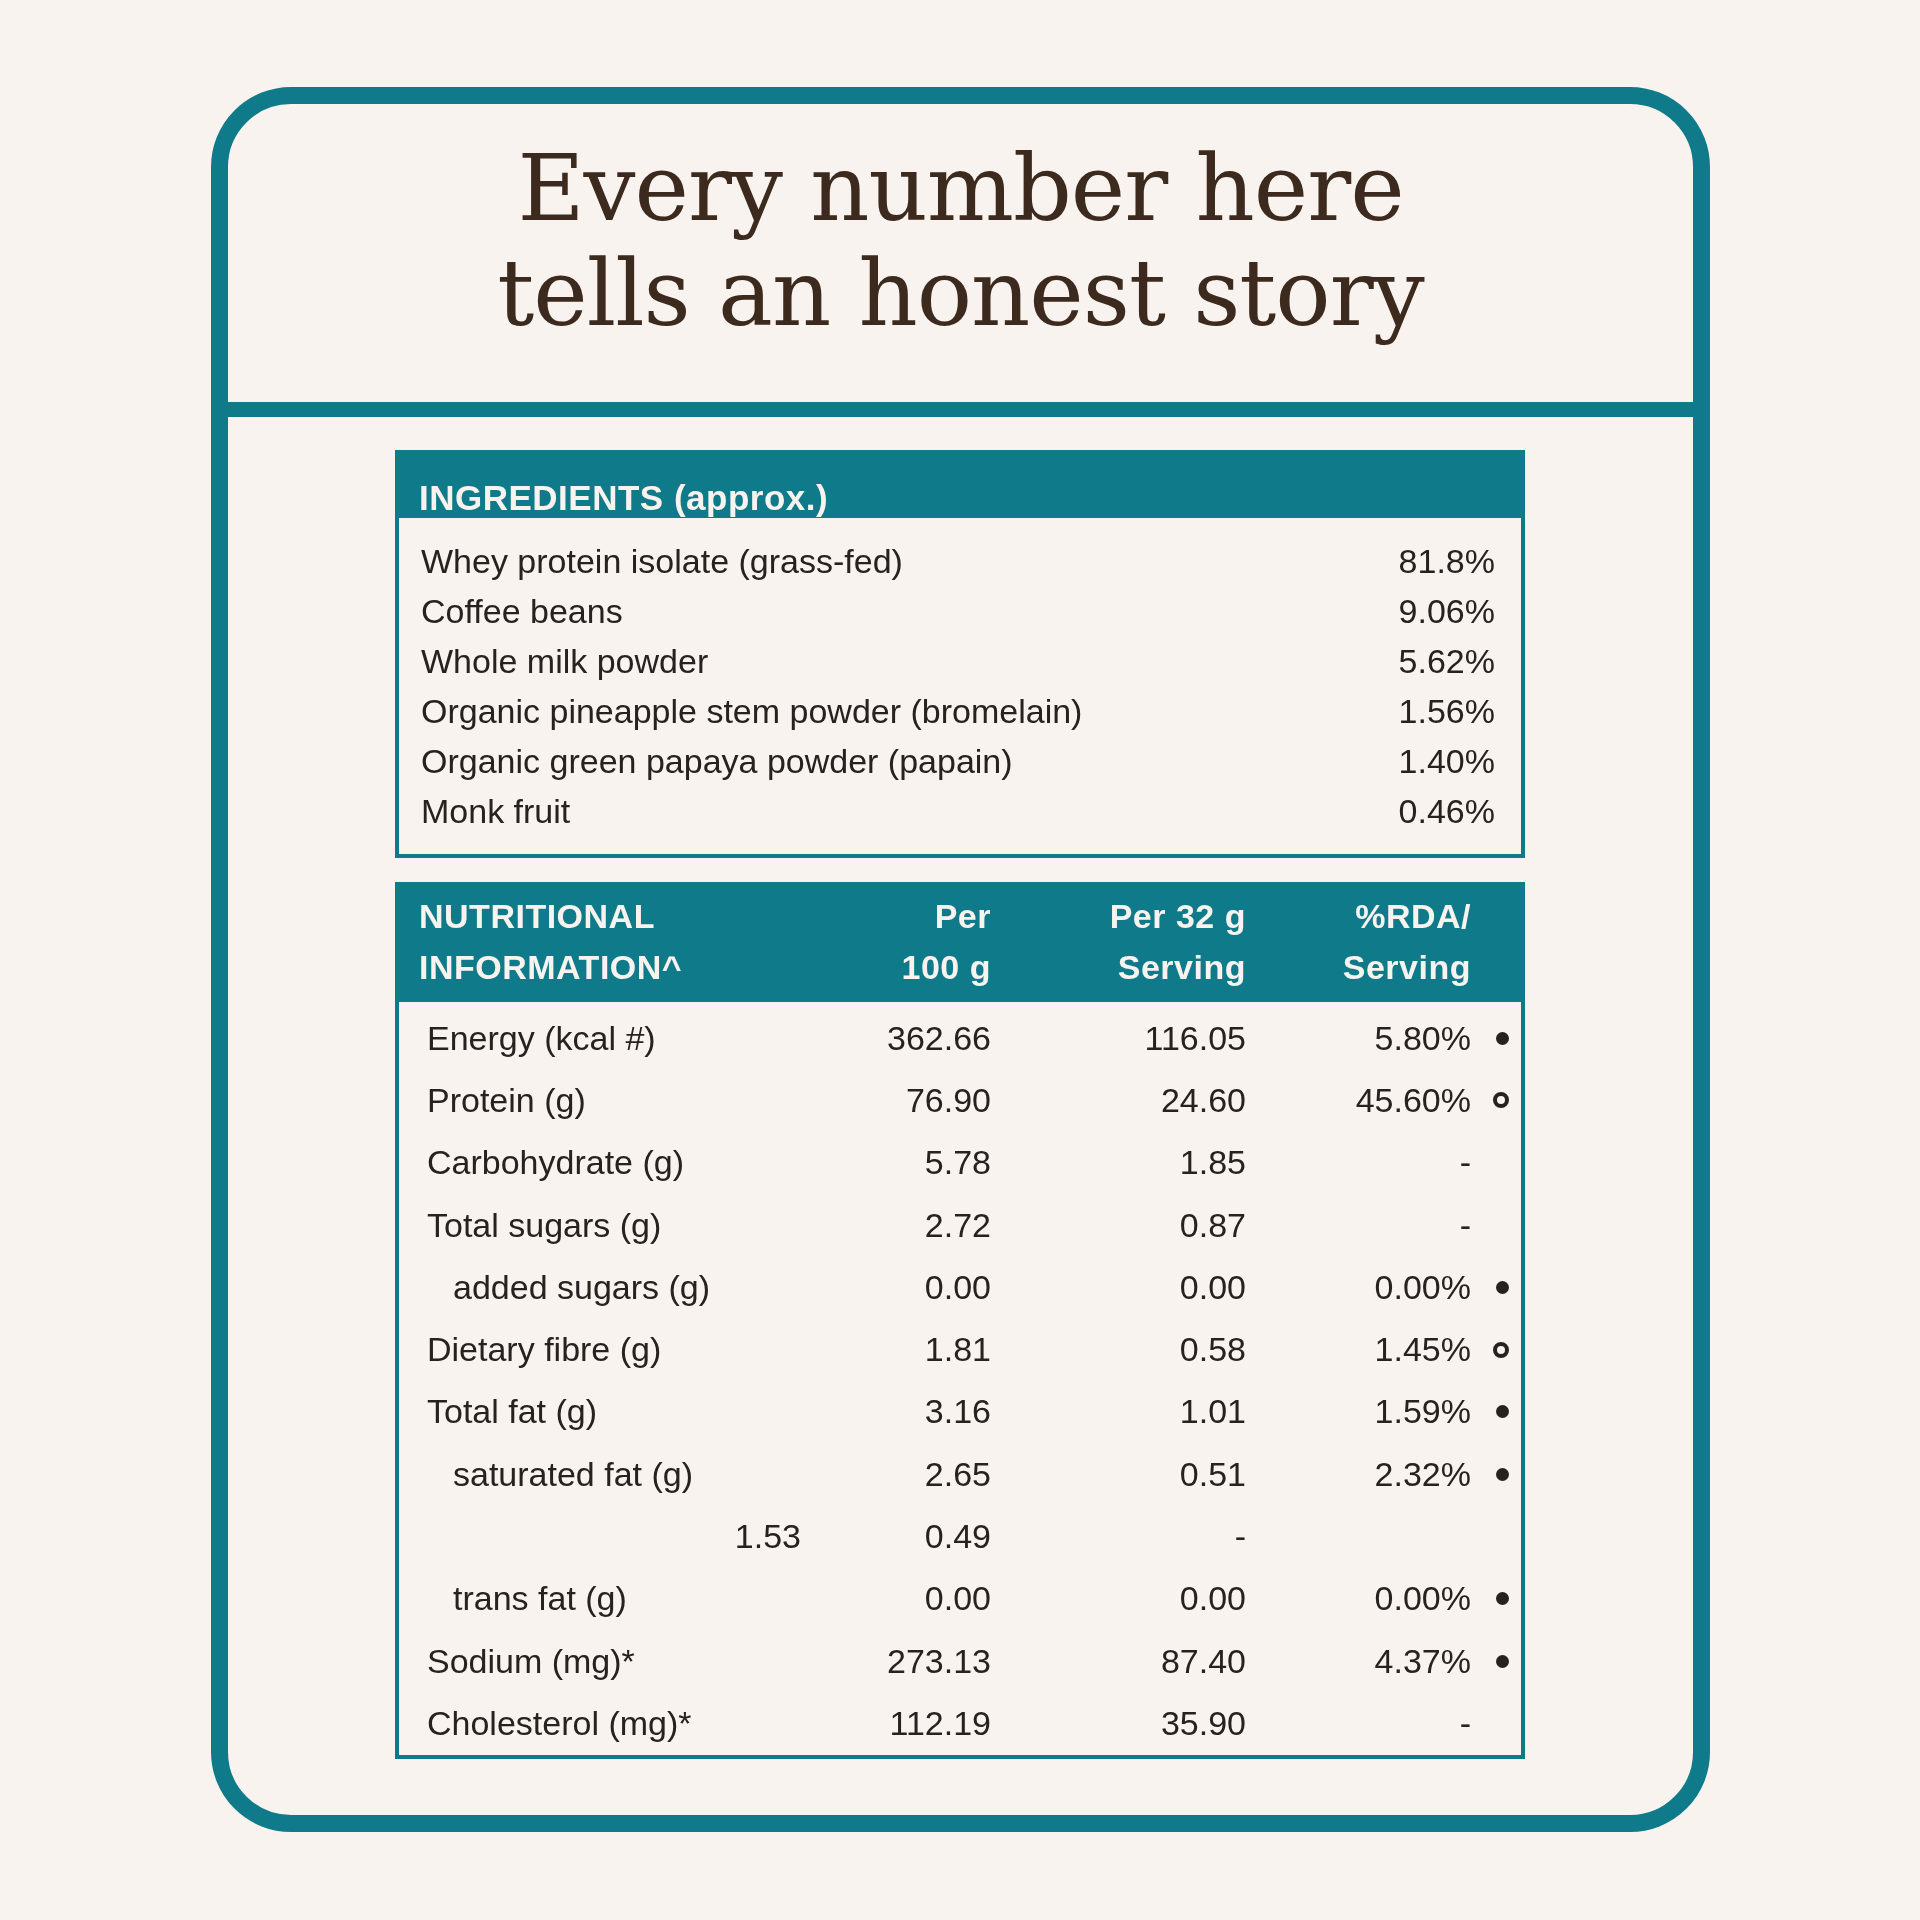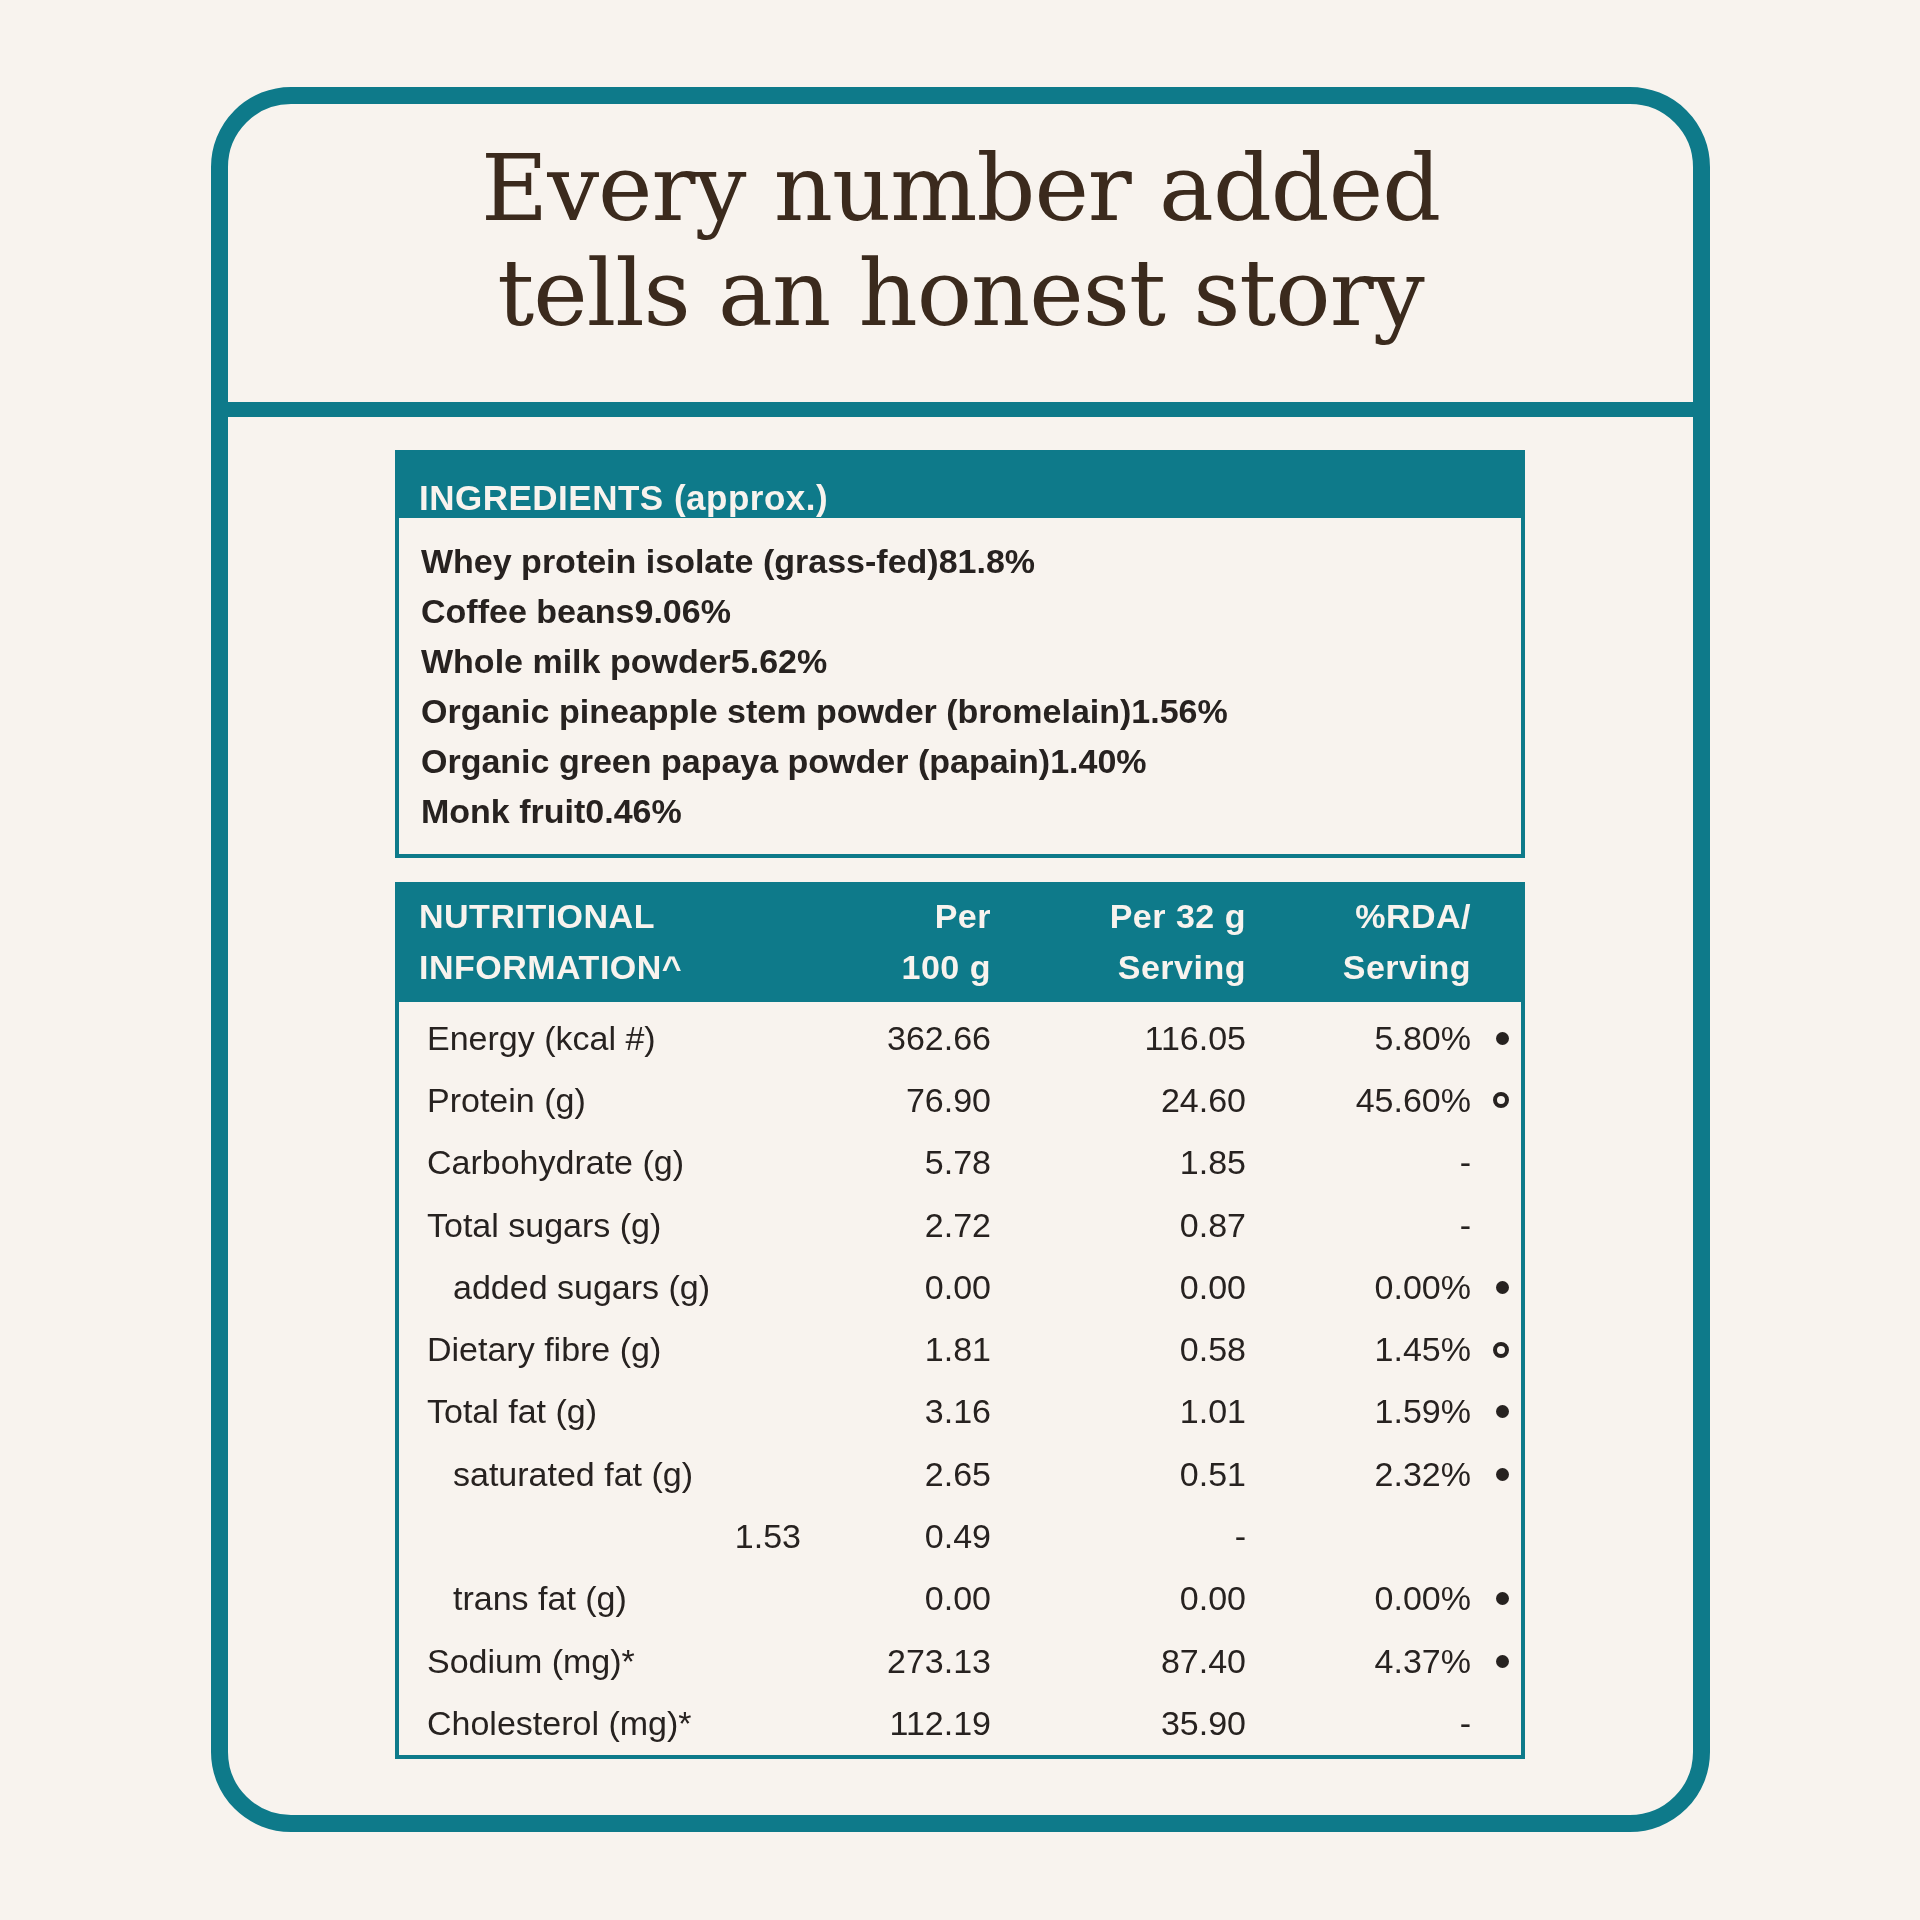--- a/index.html
+++ b/index.html
@@ -57,25 +57,24 @@
     position:absolute;
     left:167px;top:414px;
     width:1130px;height:340px;
     border:4px solid var(--teal);
     border-top:none;
     padding:18px 26px 0 22px;
     font-size:34px;
   }
   .ing-row{
     display:flex;
-    justify-content:flex-start;
+    justify-content:space-between;
     align-items:baseline;
     height:50px;
     line-height:50px;
-    font-weight:bold;
   }
   .nut-header{
     position:absolute;
     left:167px;top:778px;
     width:1130px;height:120px;
     background:var(--teal);
     color:var(--cream);
     display:grid;
     grid-template-columns:1fr 190px 255px 225px 40px;
     align-items:center;
@@ -106,21 +105,21 @@
   .dot{display:inline-block;border-radius:50%;}
   .dot.filled{width:13px;height:13px;background:var(--ink);}
   .dot.open{width:16px;height:16px;border:4px solid var(--ink);background:transparent;}
 </style>
 </head>
 <body>
 
 <div class="card">
 
   <div class="headline">
-    <div>Every number added</div>
+    <div>Every number here</div>
     <div>tells an honest story</div>
   </div>
 
   <div class="title-divider"></div>
 
   <div class="ing-header">
     <span>INGREDIENTS (approx.)</span>
   </div>
 
   <div class="ing-body" id="ing-body">

